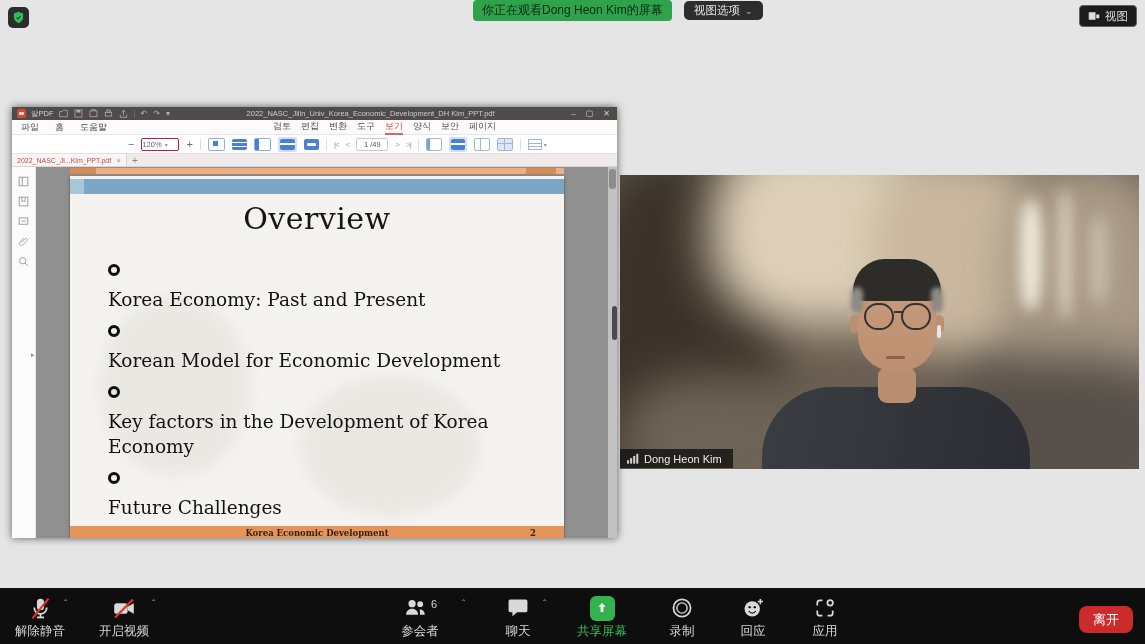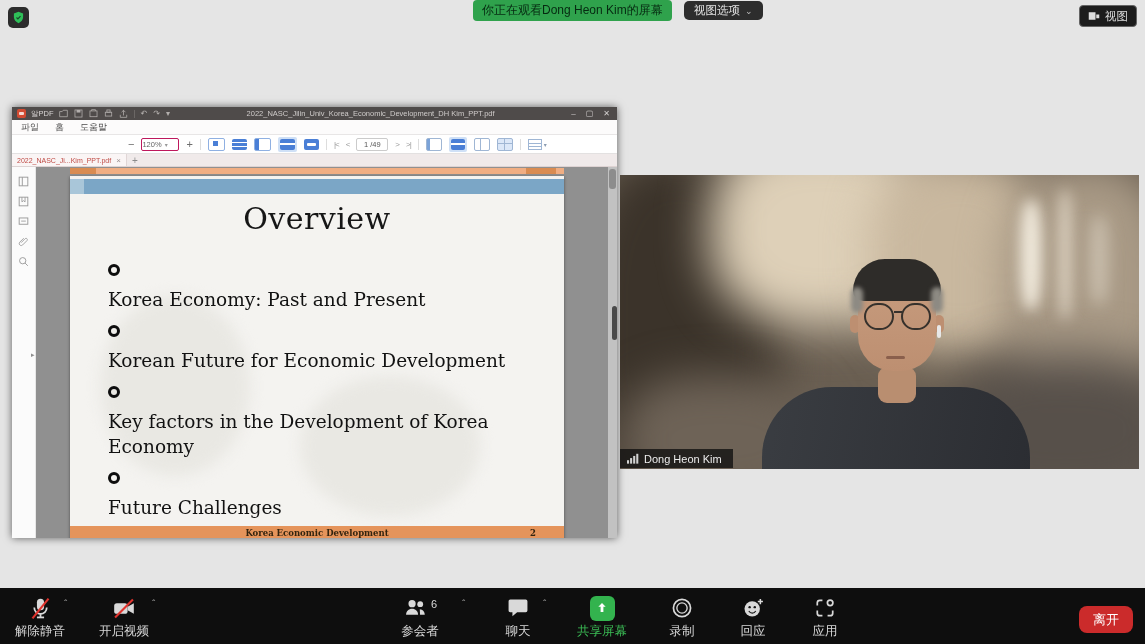--- a/index.html
+++ b/index.html
@@ -201,20 +201,30 @@
         <span>✕</span>
       </span>
     </div>
 
     <div class="pdf-menubar">
       <span class="menu-left">
         <span class="menu-item">파일</span>
         <span class="menu-item">홈</span>
         <span class="menu-item">도움말</span>
       </span>
+      <span class="menu-right">
+        <span class="menu-item">검토</span>
+        <span class="menu-item">편집</span>
+        <span class="menu-item">변환</span>
+        <span class="menu-item">도구</span>
+        <span class="menu-item active">보기</span>
+        <span class="menu-item">양식</span>
+        <span class="menu-item">보안</span>
+        <span class="menu-item">페이지</span>
+      </span>
     </div>
 
     <div class="pdf-toolbar">
       <span class="zbtn">−</span>
       <span class="zoombox">
         <span>120%</span>
         <span class="caret">▾</span>
       </span>
       <span class="zbtn">+</span>
       <span class="vsep"></span>
@@ -285,21 +295,21 @@
           <div class="wm" style="left:230px;top:200px;width:180px;height:140px;"></div>
           <div class="band-blue"></div>
           <div class="slide-title">Overview</div>
           <ul class="bullets">
             <li>
                 <span class="ring"></span>
                 <span class="btext">Korea Economy: Past and Present</span>
               </li>
             <li>
                 <span class="ring"></span>
-                <span class="btext">Korean Future for Economic Development</span>
+                <span class="btext">Korean Model for Economic Development</span>
               </li>
             <li>
                 <span class="ring"></span>
                 <span class="btext">Key factors in the Development of Korea
 Economy</span>
               </li>
             <li>
                 <span class="ring"></span>
                 <span class="btext">Future Challenges</span>
               </li>

